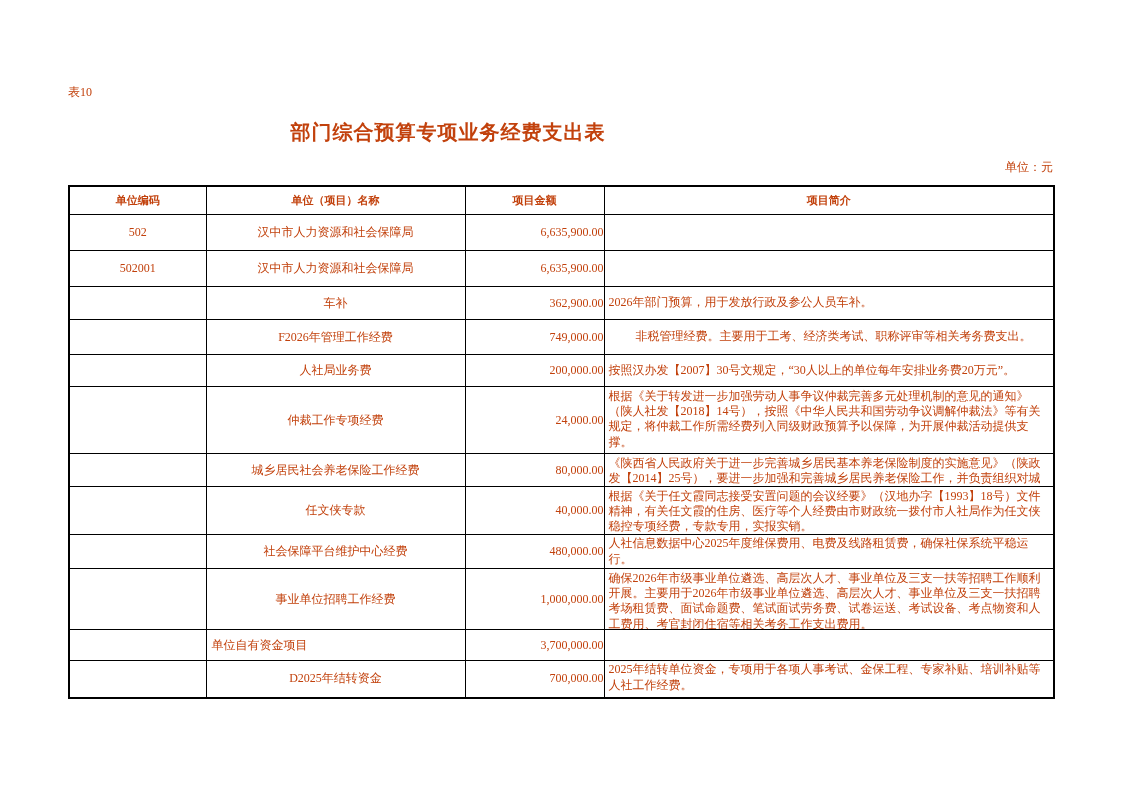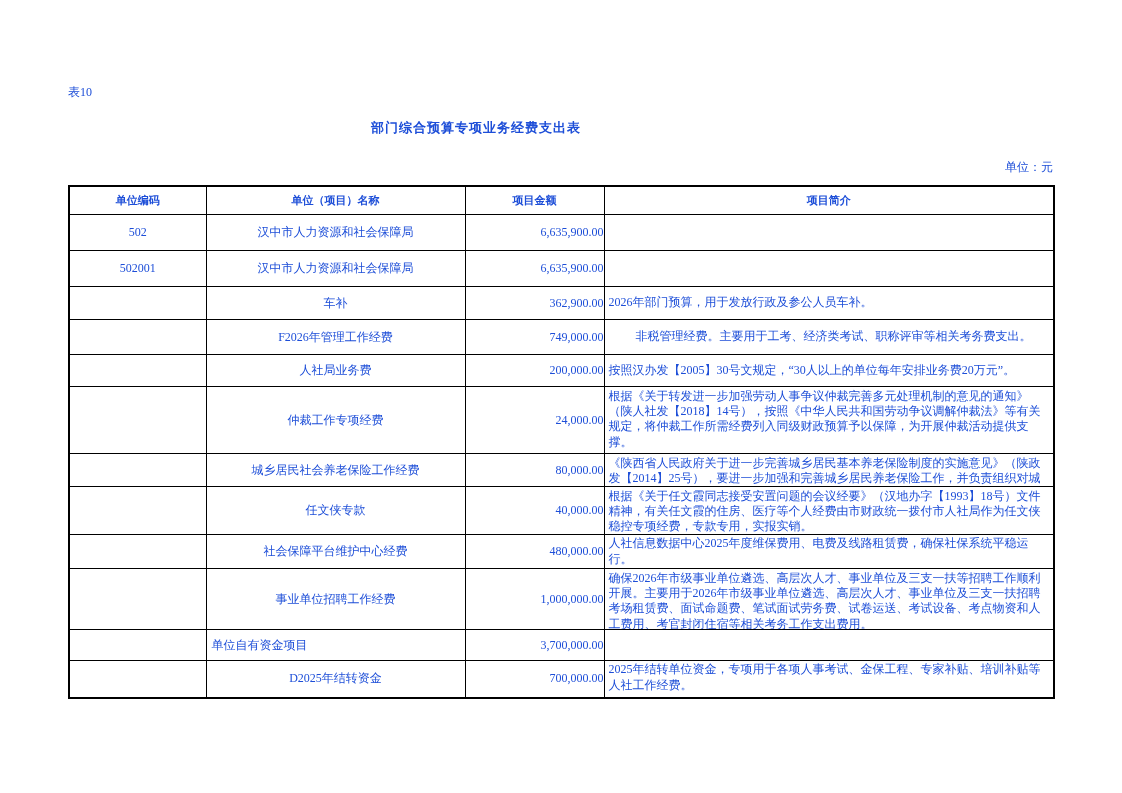--- a/index.html
+++ b/index.html
@@ -7,39 +7,38 @@
     padding: 0;
     background: #ffffff;
   }
   .page {
     position: relative;
     width: 1122px;
     height: 793px;
     background: #ffffff;
     overflow: hidden;
     font-family: "Liberation Serif", "DejaVu Serif", serif;
-    color: #1d4ed8;
+    color: #c2410c;
   }
   .table-tag {
     position: absolute;
     left: 68px;
     top: 84px;
     font-size: 12px;
   }
   .doc-title {
     position: absolute;
     left: 0;
     top: 119px;
     width: 896px;
     text-align: center;
-    font-size: 13px;
+    font-size: 20px;
     font-weight: 700;
     font-family: "Liberation Sans", "DejaVu Sans", sans-serif;
     letter-spacing: 1px;
-    padding-left: 28px;
   }
   .unit-note {
     position: absolute;
     right: 69px;
     top: 159px;
     font-size: 12px;
   }
   table.budget {
     position: absolute;
     left: 68px;
@@ -133,21 +132,21 @@
           <td class="c-amount">749,000.00</td>
           <td class="c-desc">
             <div class="desc-inner" style="height: 33px; padding-left: 31px;">非税管理经费。主要用于工考、经济类考试、职称评审等相关考务费支出。</div>
           </td>
         </tr>
         <tr style="height: 32px;">
           <td class="c-code"></td>
           <td class="c-name">人社局业务费</td>
           <td class="c-amount">200,000.00</td>
           <td class="c-desc">
-            <div class="desc-inner" style="height: 30px;">按照汉办发【2005】30号文规定，“30人以上的单位每年安排业务费20万元”。</div>
+            <div class="desc-inner" style="height: 30px;">按照汉办发【2007】30号文规定，“30人以上的单位每年安排业务费20万元”。</div>
           </td>
         </tr>
         <tr style="height: 67px;">
           <td class="c-code"></td>
           <td class="c-name">仲裁工作专项经费</td>
           <td class="c-amount">24,000.00</td>
           <td class="c-desc">
             <div class="desc-inner top" style="height: 65px;">根据《关于转发进一步加强劳动人事争议仲裁完善多元处理机制的意见的通知》（陕人社发【2018】14号），按照《中华人民共和国劳动争议调解仲裁法》等有关规定，将仲裁工作所需经费列入同级财政预算予以保障，为开展仲裁活动提供支撑。</div>
           </td>
         </tr>

